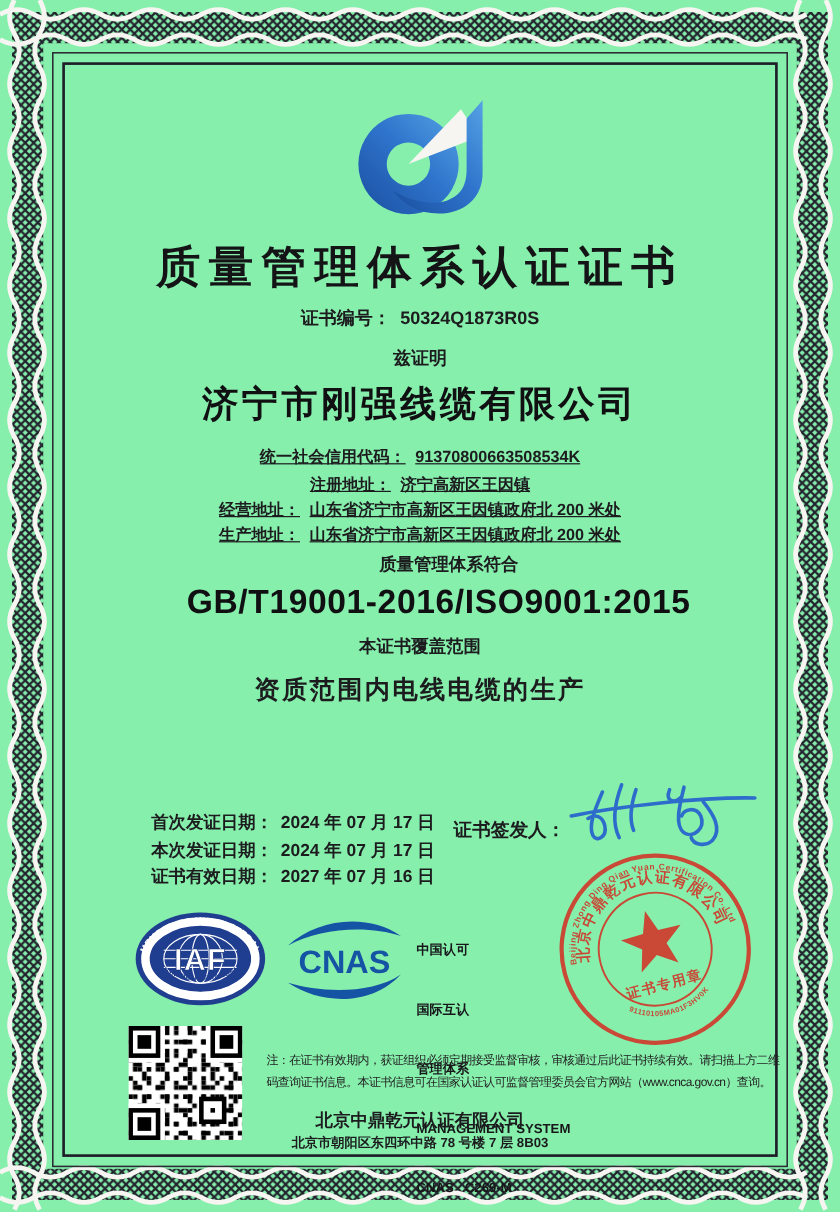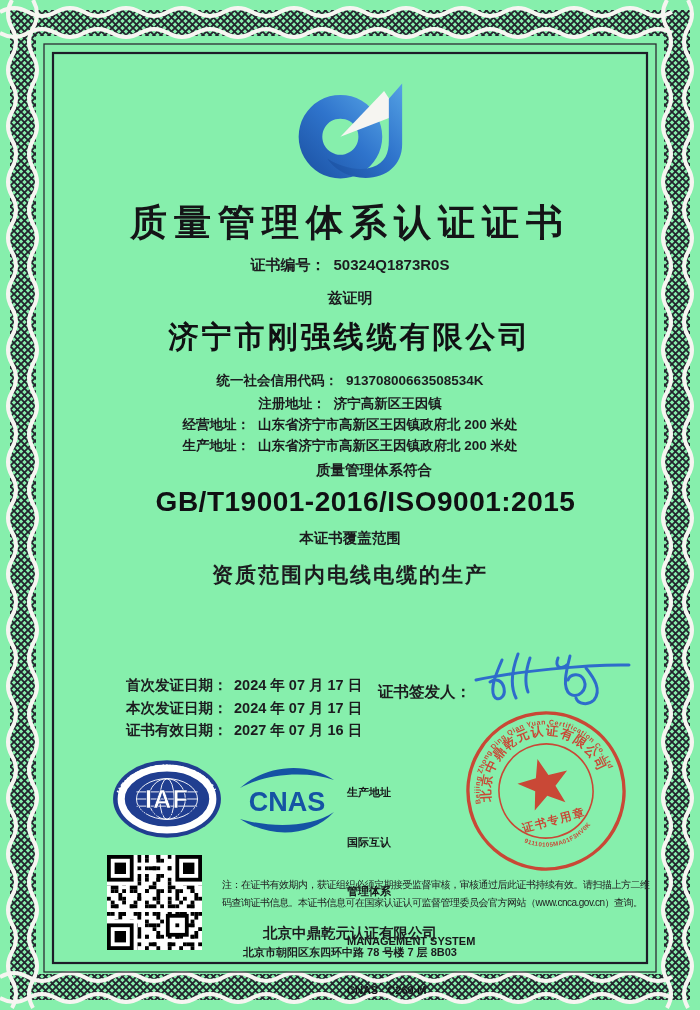--- a/index.html
+++ b/index.html
@@ -6,21 +6,21 @@
   .page{position:relative;width:700px;height:1010px;background:#86efac;overflow:hidden;
         font-family:"Liberation Sans","DejaVu Sans",sans-serif;color:#1c1c1f;}
   .abs{position:absolute;}
   .c{position:absolute;left:0;right:0;text-align:center;}
   .row{display:flex;align-items:baseline;}
   .crow{display:flex;justify-content:center;align-items:baseline;gap:8px;}
   .title{font-size:37px;font-weight:700;letter-spacing:7px;color:#141417;}
   .certno{font-size:15px;font-weight:600;}
   .hereby{font-size:15px;font-weight:600;}
   .company{font-size:30px;font-weight:700;letter-spacing:3px;color:#101013;}
-  .meta{font-size:13.5px;font-weight:600;}
+  .meta{font-size:13.5px;font-weight:600;text-decoration:underline;}
   .conform{font-size:14.5px;font-weight:600;padding-left:48px;}
   .standard{font-size:28px;font-weight:700;letter-spacing:.5px;color:#101013;padding-left:31px;}
   .scopelabel{font-size:14.5px;font-weight:600;}
   .scope{font-size:21px;font-weight:700;letter-spacing:2px;}
   .dates{position:absolute;left:126px;top:676px;font-size:14.5px;font-weight:600;}
   .dates .row{height:22.5px;}
   .dates .lab{width:108px;}
   .signer{position:absolute;left:378px;top:682px;font-size:15.5px;font-weight:600;}
   .cnastext{position:absolute;left:347px;top:751px;font-size:11px;line-height:16.5px;
             font-weight:600;white-space:pre;color:#17171a;}
@@ -178,21 +178,21 @@
     <text x="56" y="50" font-size="25" font-weight="900" fill="#ffffff" stroke="#16357f" stroke-width="0.6" text-anchor="middle" letter-spacing="1">IAF</text>
   </svg>
 
   <svg class="abs" style="left:236px;top:763px" width="102" height="74" viewBox="0 0 100 74">
     <path fill="#1553a4" d="M3,25 C28,2 70,-2 97,17 C70,8 30,10 3,25 Z"></path>
     <path fill="#1553a4" d="M3,56 C30,74 72,76 97,49 C72,66 30,64 3,56 Z"></path>
     <text x="50" y="48" font-size="27" font-weight="900" fill="#1553a4" text-anchor="middle">CNAS</text>
   </svg>
 
   <div class="cnastext">
-    <div>生产地址</div>
+    <div>中国认可</div>
     <div>国际互认</div>
     <div>管理体系</div>
     <div>MANAGEMENT SYSTEM</div>
     <div>CNAS   C269-M</div>
   </div>
 
   <svg class="abs" style="left:107px;top:855px" width="95" height="95" viewBox="0 0 25 25">
     <defs>
       <pattern id="n1" width="3" height="3" patternUnits="userSpaceOnUse">
           <rect x="1" y="0" width="1" height="1"></rect>

